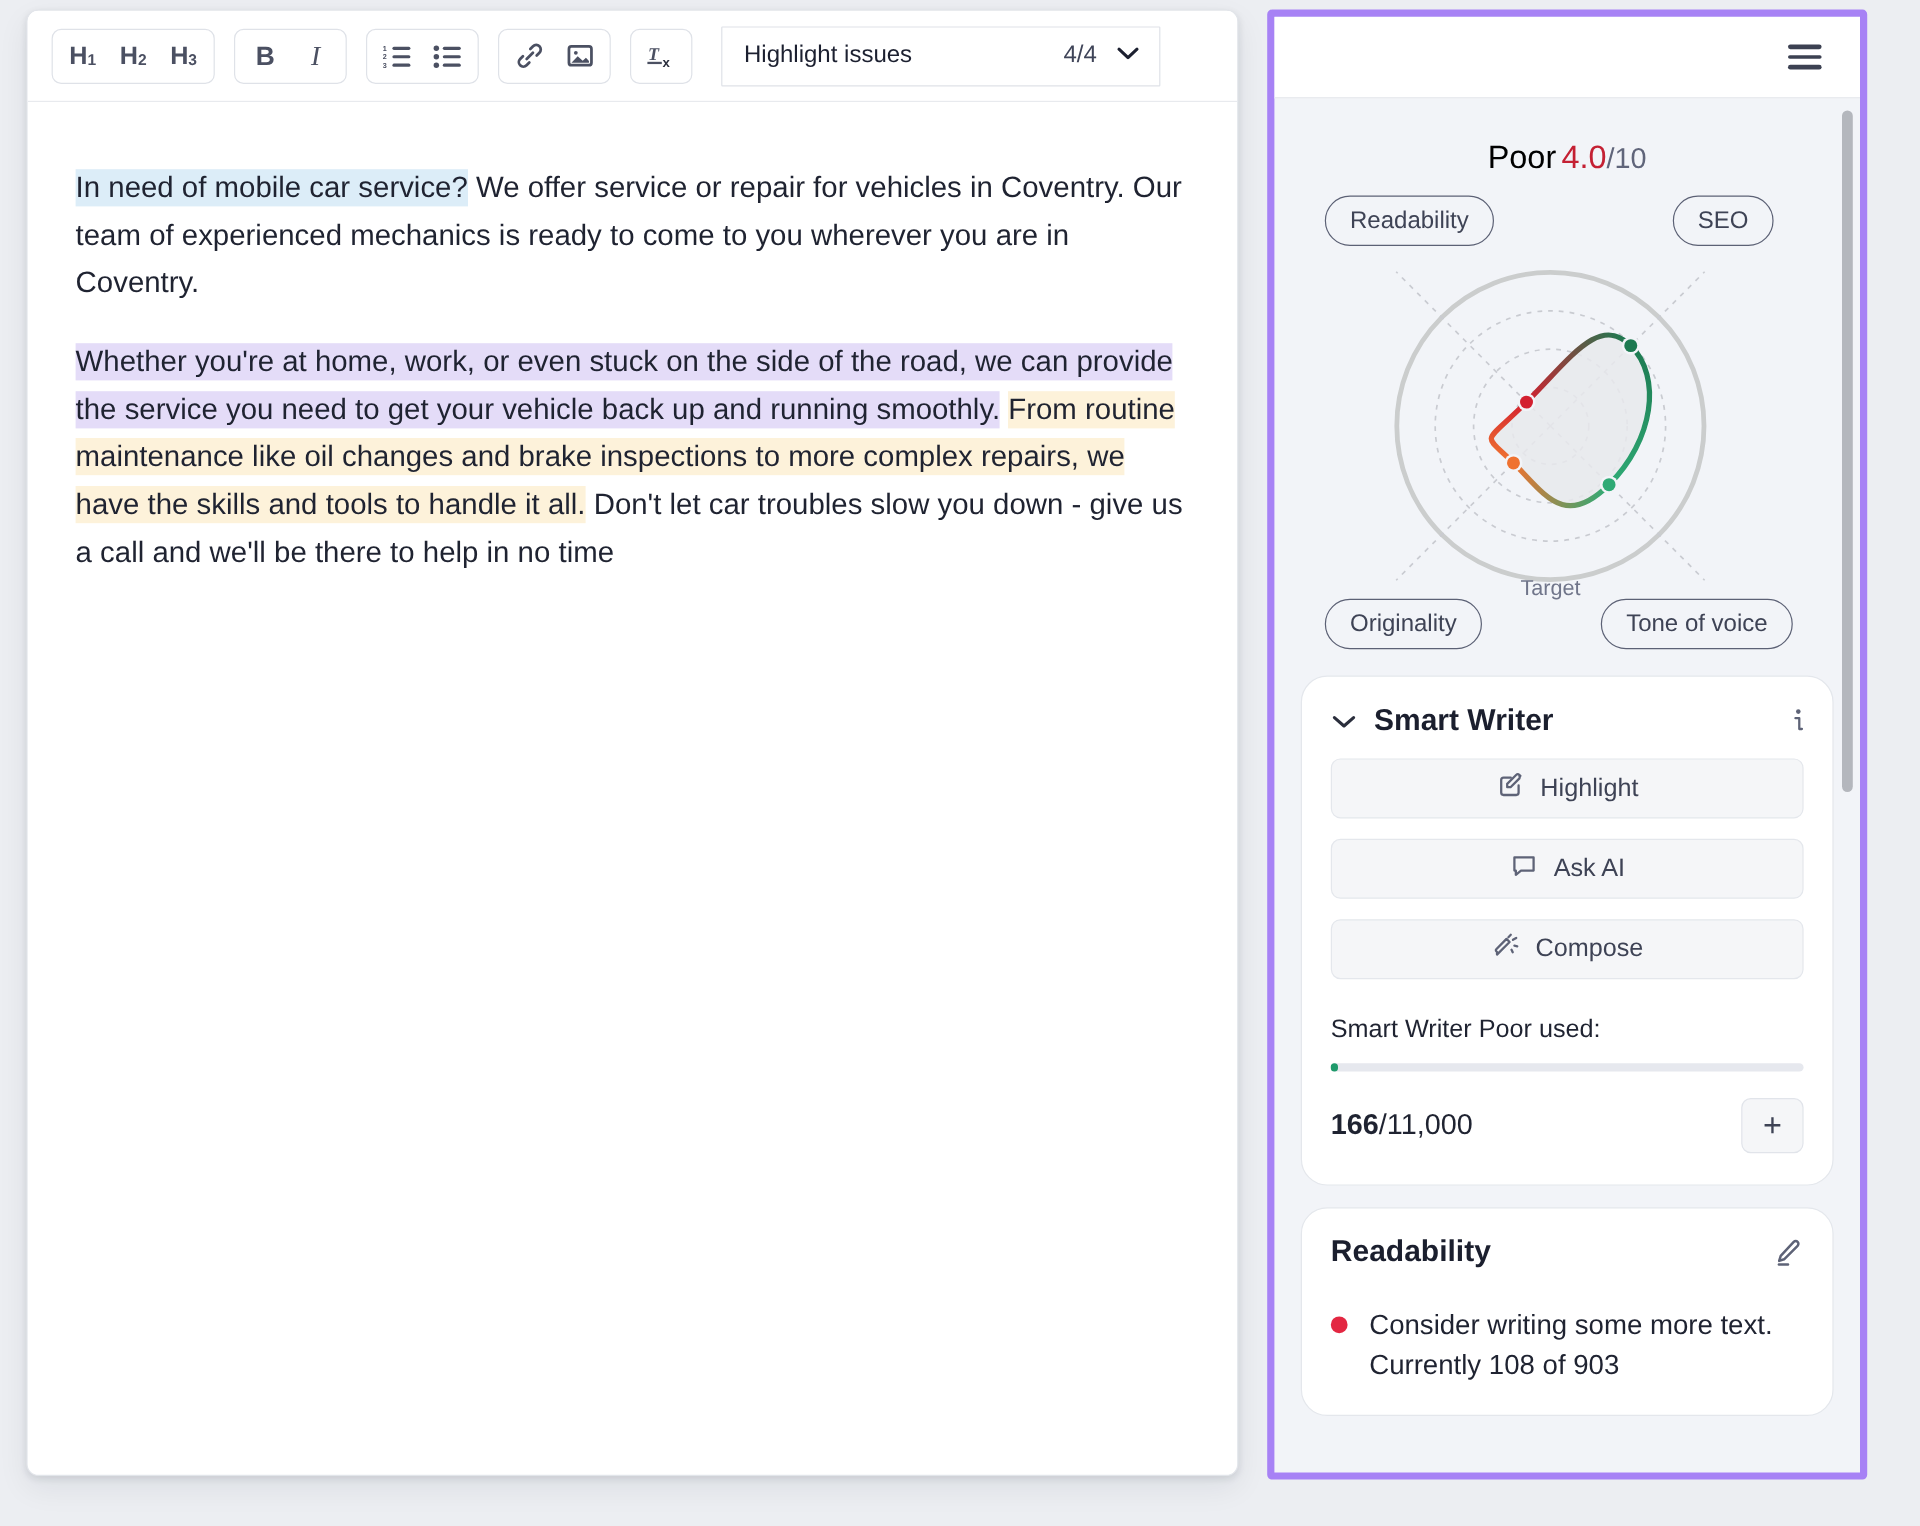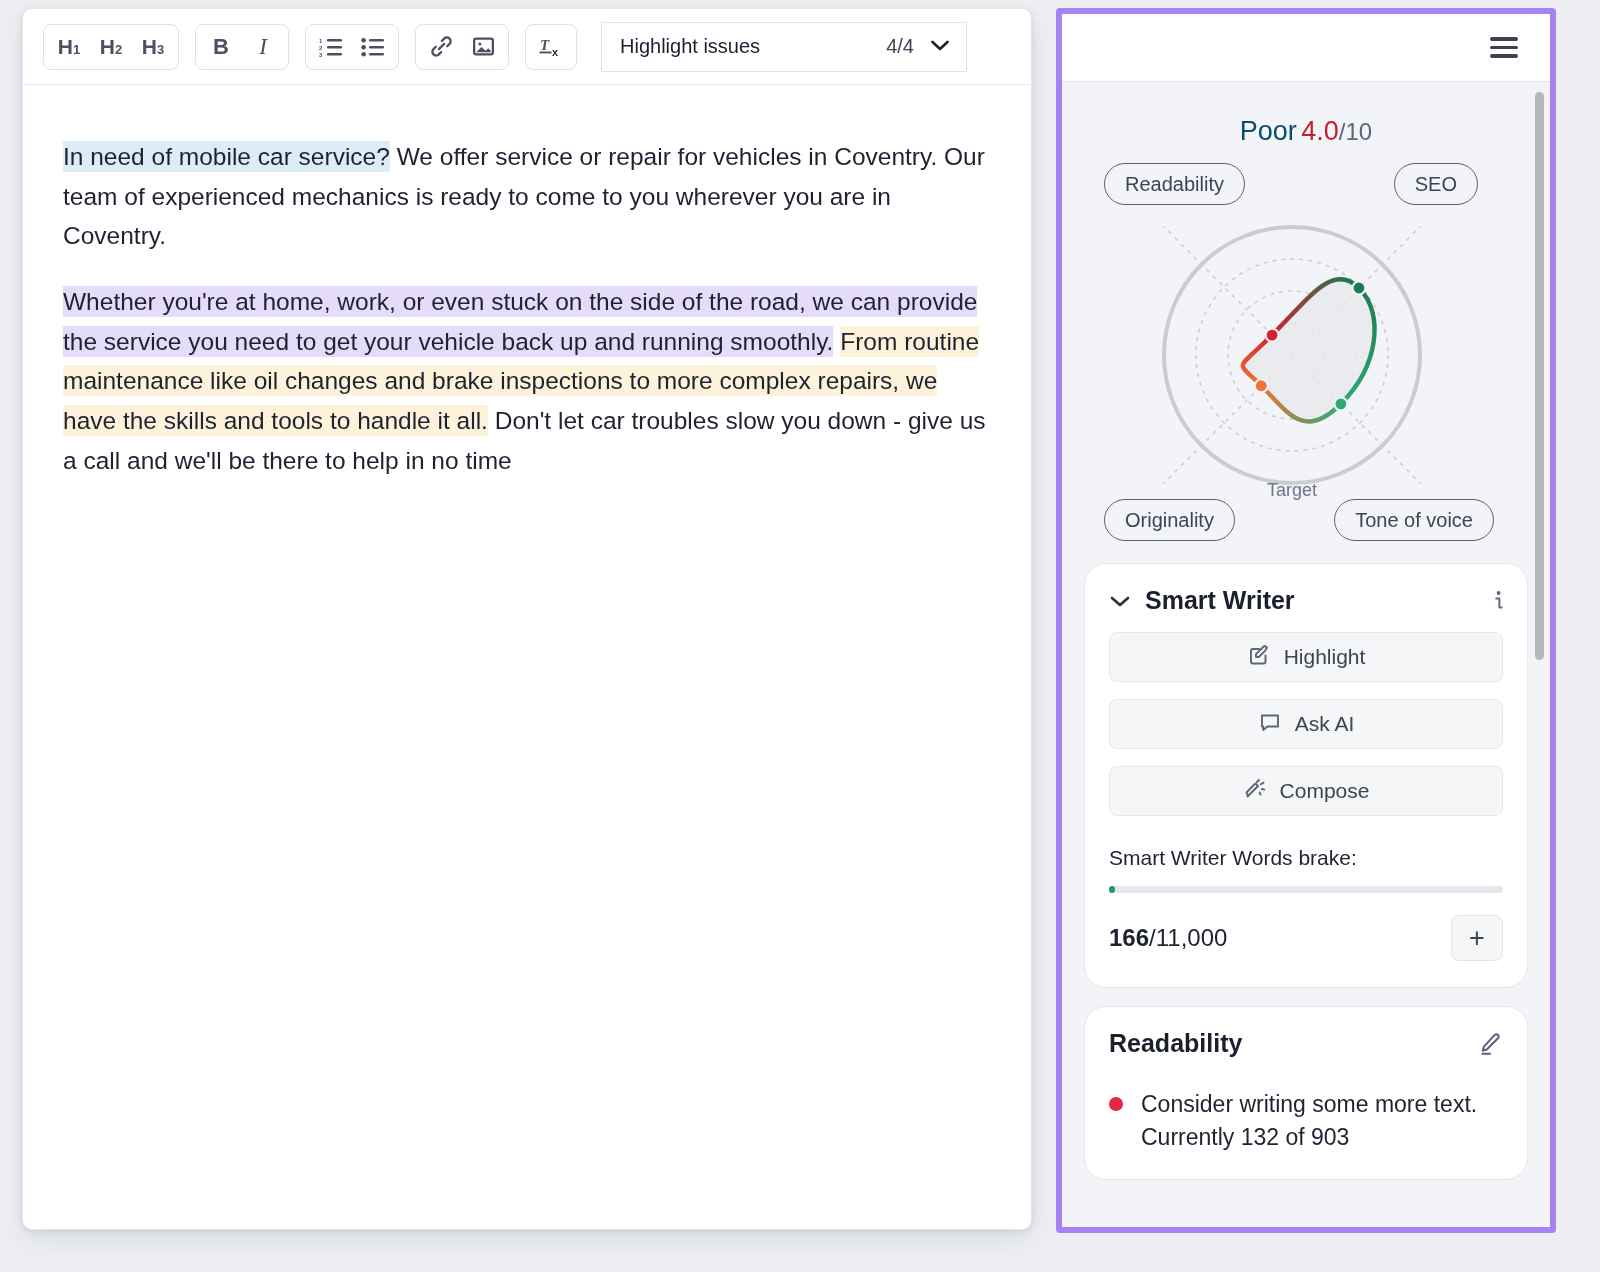--- a/index.html
+++ b/index.html
@@ -94,21 +94,21 @@
 
   .panel-scroll { position: relative; height: 1151px; overflow: hidden; }
   .panel-thumb {
     position: absolute; right: 6px; top: 10px;
     width: 9px; height: 568px; border-radius: 5px; background: #b4b7bd;
     cursor: pointer;
   }
 
   
   .score { text-align: center; padding-top: 34px; }
-  .score-word { font-size: 27px; color: #0c4a6e; }
+  .score-word { font-size: 27px; color: #000000; }
   .score-num  { font-size: 27px; color: #c42033; font-weight: 400; }
   .score-den  { font-size: 24px; color: #60657a; }
 
   
   .radar-wrap { position: relative; width: 460px; height: 386px; margin-top: 12px; }
   .chip {
     position: absolute; display: flex; align-items: center; justify-content: center;
     height: 42px; padding: 0 20px;
     border: 1px solid #5c6175; border-radius: 22px;
     background: #f2f4f8; color: #3e4355; font-size: 20px;
@@ -390,21 +390,21 @@
               <path d="M4.5 19.5 L15 9 l-2.6-2.6 L3.9 15a1.2 1.2 0 0 0 0 1.7 l.6.6z" fill="none"></path>
               <path d="M14 5 L16 3"></path>
               <path d="M17.8 7.2 L20.5 5.6"></path>
               <path d="M19 12 L21.4 12.6"></path>
               <path d="M16.6 15.4 L17.6 17.6"></path>
             </svg>
           </span>
           <span>Compose</span>
         </div>
 
-        <div class="words-label">Smart Writer Words brake:</div>
+        <div class="words-label">Smart Writer Poor used:</div>
         <div class="bar">
           <div class="bar-fill" id="barfill" style="width: 1.5%;"></div>
         </div>
         <div class="words-row">
           <div class="words-val">
             <b>166</b><span>/11,000</span>
           </div>
           <div class="plus-btn">
             <span>+</span>
           </div>
@@ -416,20 +416,20 @@
           <span class="card-title">Readability</span>
           <span class="icon-btn">
             <svg width="26" height="26" viewBox="0 0 24 24" fill="none" stroke="#5e6377" stroke-width="1.9" stroke-linecap="round" stroke-linejoin="round">
               <path d="M16.4 3.6 a2.1 2.1 0 0 1 3 3 L9 17 L5.2 18.2 L6.4 14.4 Z"></path>
               <path d="M5 21 h7"></path>
             </svg>
           </span>
         </div>
         <div class="issue">
           <span class="dot-red"></span>
-          <span class="issue-text">Consider writing some more text. Currently 132 of 903</span>
+          <span class="issue-text">Consider writing some more text. Currently 108 of 903</span>
         </div>
       </div>
 
       <div class="panel-thumb"></div>
     </div>
   </div>
 </div>
 
 </body></html>

